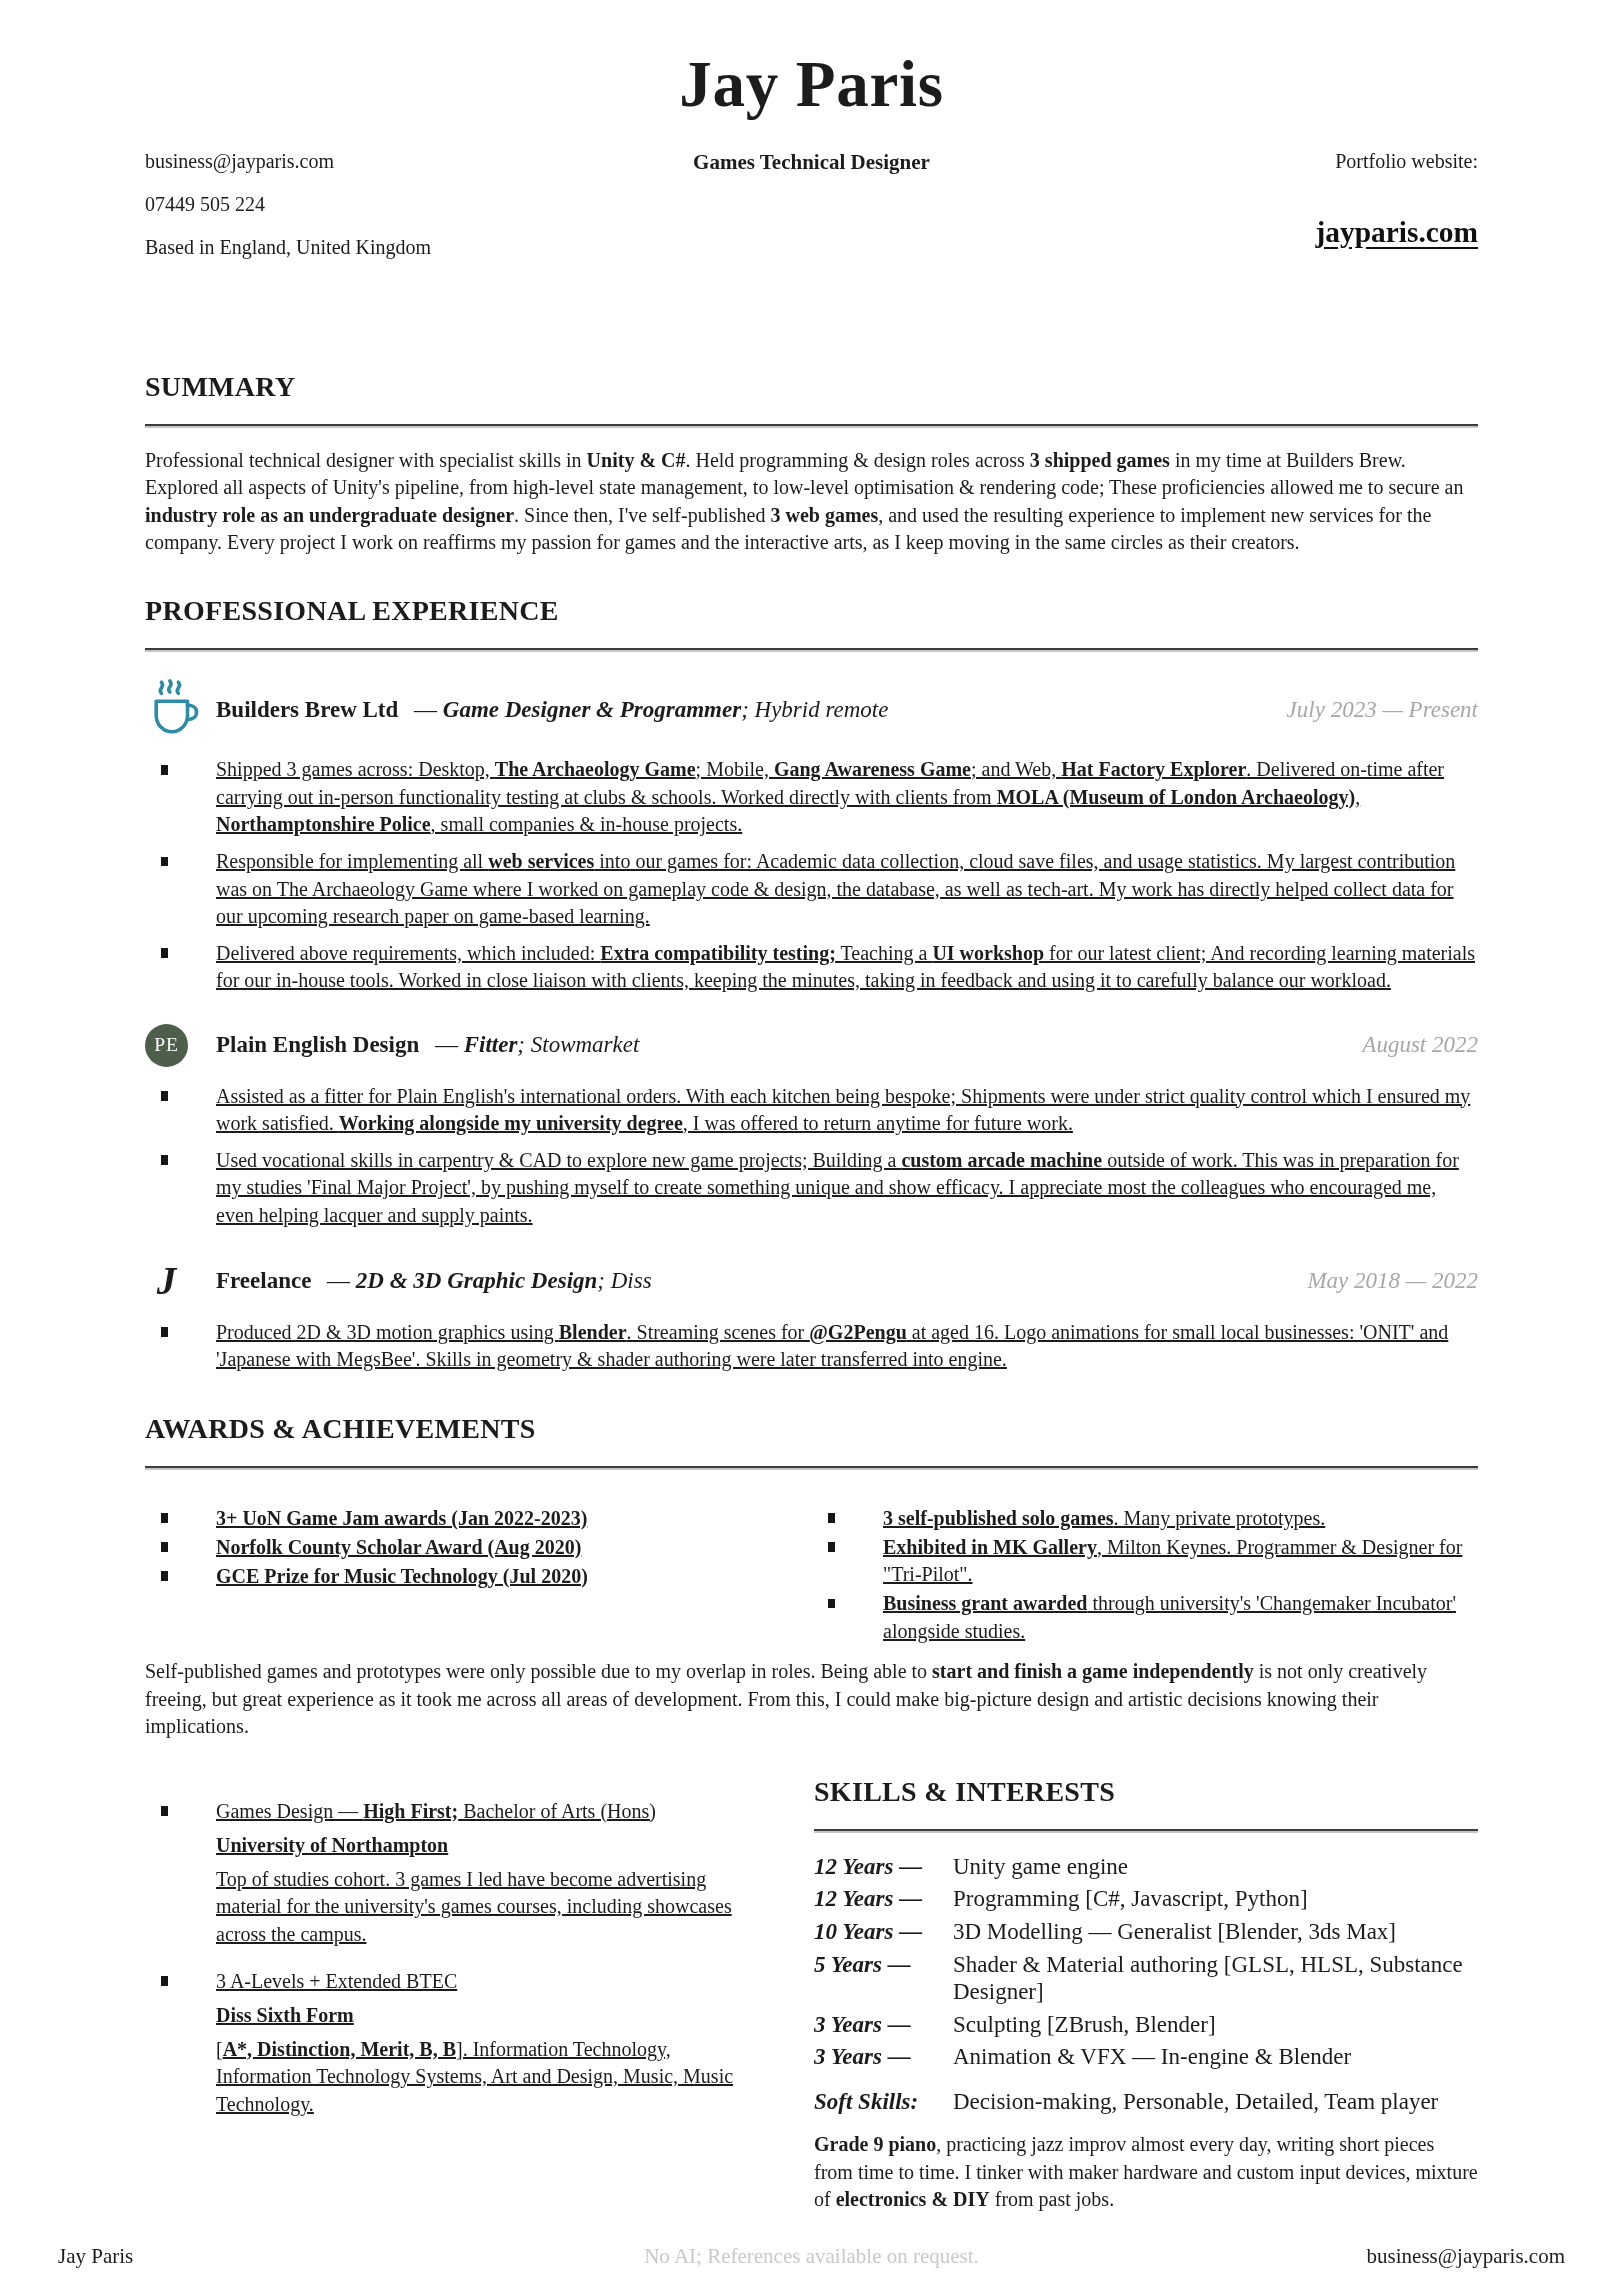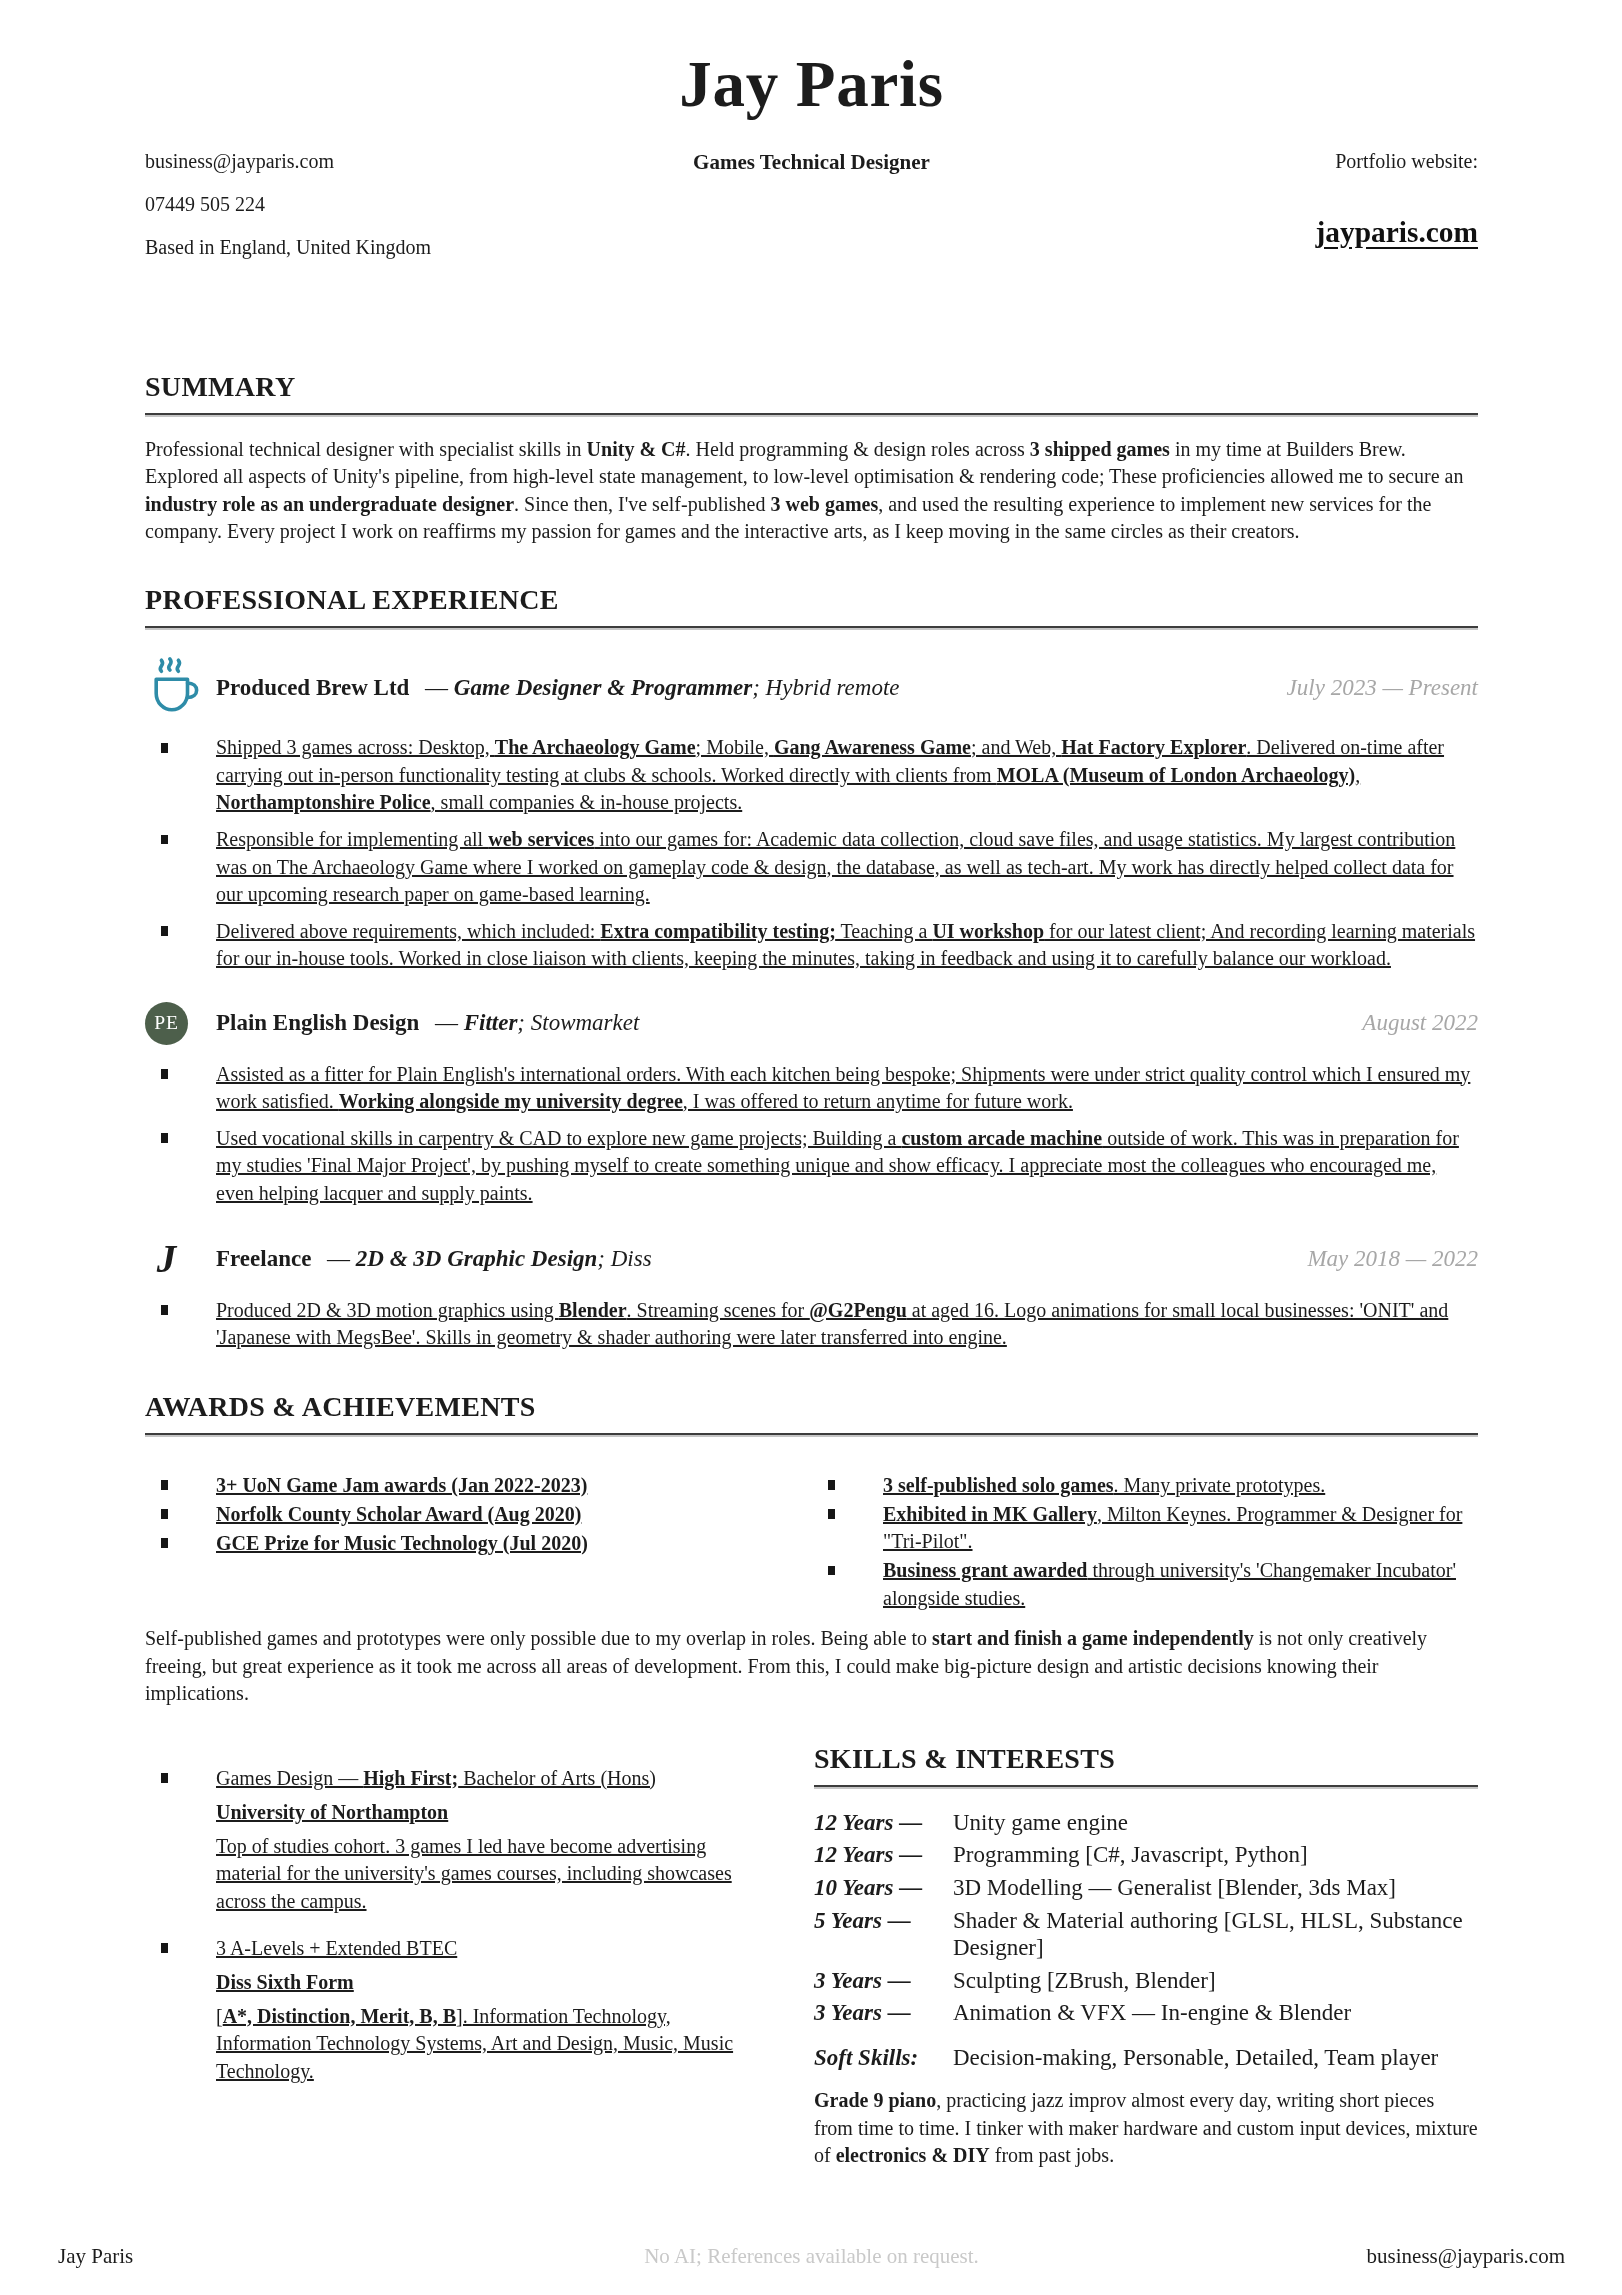--- a/index.html
+++ b/index.html
@@ -30,21 +30,21 @@
   .c-left div{margin-bottom:20px;}
   .c-center{flex:1;text-align:center;font-weight:700;font-size:21px;}
   .c-right{flex:1;text-align:right;}
   .c-right .url{
     display:inline-block;margin-top:43px;font-size:29.4px;font-weight:700;
     color:#111;text-decoration:underline;text-underline-offset:5.2px;
   }
 
   h2.sec-head{
     font-size:28px;font-weight:700;letter-spacing:0.3px;margin:0;
-    padding-bottom:10px;border-bottom:2.6px solid var(--rule-dark);
+    padding-bottom:21px;border-bottom:2.6px solid var(--rule-dark);
     box-shadow:0 2px 0 var(--rule-light);
   }
   .sec-summary{margin-top:92px;}
   .sec-exp{margin-top:38px;}
   .sec-awards{margin-top:39px;}
 
   .para{font-size:20px;line-height:27.5px;margin:21px 0 0 0;}
 
   .job{margin-top:29px;}
   .job-head{display:flex;align-items:center;}
@@ -139,21 +139,21 @@
                   <path d="M25 22c-7-7 7-9 0-17"></path>
                   <path d="M38 20c-7-7 7-9 0-17"></path>
                   <path d="M51 22c-7-7 7-9 0-17"></path>
                   <path d="M17 34v22c0 14 11 25 24 25s24-11 24-25V34z" stroke-linejoin="round"></path>
                   <path d="M65 40c9 0 14 5 14 11s-5 11-14 11"></path>
                 </svg>
               </span>
 
             </div>
             <div class="job-title">
-              <span class="company">Produced Brew Ltd</span><span class="role"><span>— </span><span class="s-bi">Game Designer &amp; Programmer</span><span class="s-i">; Hybrid remote</span></span>
+              <span class="company">Builders Brew Ltd</span><span class="role"><span>— </span><span class="s-bi">Game Designer &amp; Programmer</span><span class="s-i">; Hybrid remote</span></span>
             </div>
             <div class="job-dates">July 2023 — Present</div>
           </div>
           <ul class="blist">
 
           <li><span class="blt"></span><span><span>Shipped 3 games across: Desktop, </span><span class="s-b">The Archaeology Game</span><span>; Mobile, </span><span class="s-b">Gang Awareness Game</span><span>; and Web, </span><span class="s-b">Hat Factory Explorer</span><span>. Delivered on-time after carrying out in-person functionality testing at clubs &amp; schools. Worked directly with clients from </span><span class="s-b">MOLA (Museum of London Archaeology)</span><span>, </span><span class="s-b">Northamptonshire Police</span><span>, small companies &amp; in-house projects.</span></span></li>
             <li><span class="blt"></span><span><span>Responsible for implementing all </span><span class="s-b">web services</span><span> into our games for: Academic data collection, cloud save files, and usage statistics. My largest contribution was on The Archaeology Game where I worked on gameplay code &amp; design, the database, as well as tech-art. My work has directly helped collect data for our upcoming research paper on game-based learning.</span></span></li>
             <li><span class="blt"></span><span><span>Delivered above requirements, which included: </span><span class="s-b">Extra compatibility testing;</span><span> Teaching a </span><span class="s-b">UI workshop</span><span> for our latest client; And recording learning materials for our in-house tools. Worked in close liaison with clients, keeping the minutes, taking in feedback and using it to carefully balance our workload.</span></span></li>
           </ul>
         </div>

